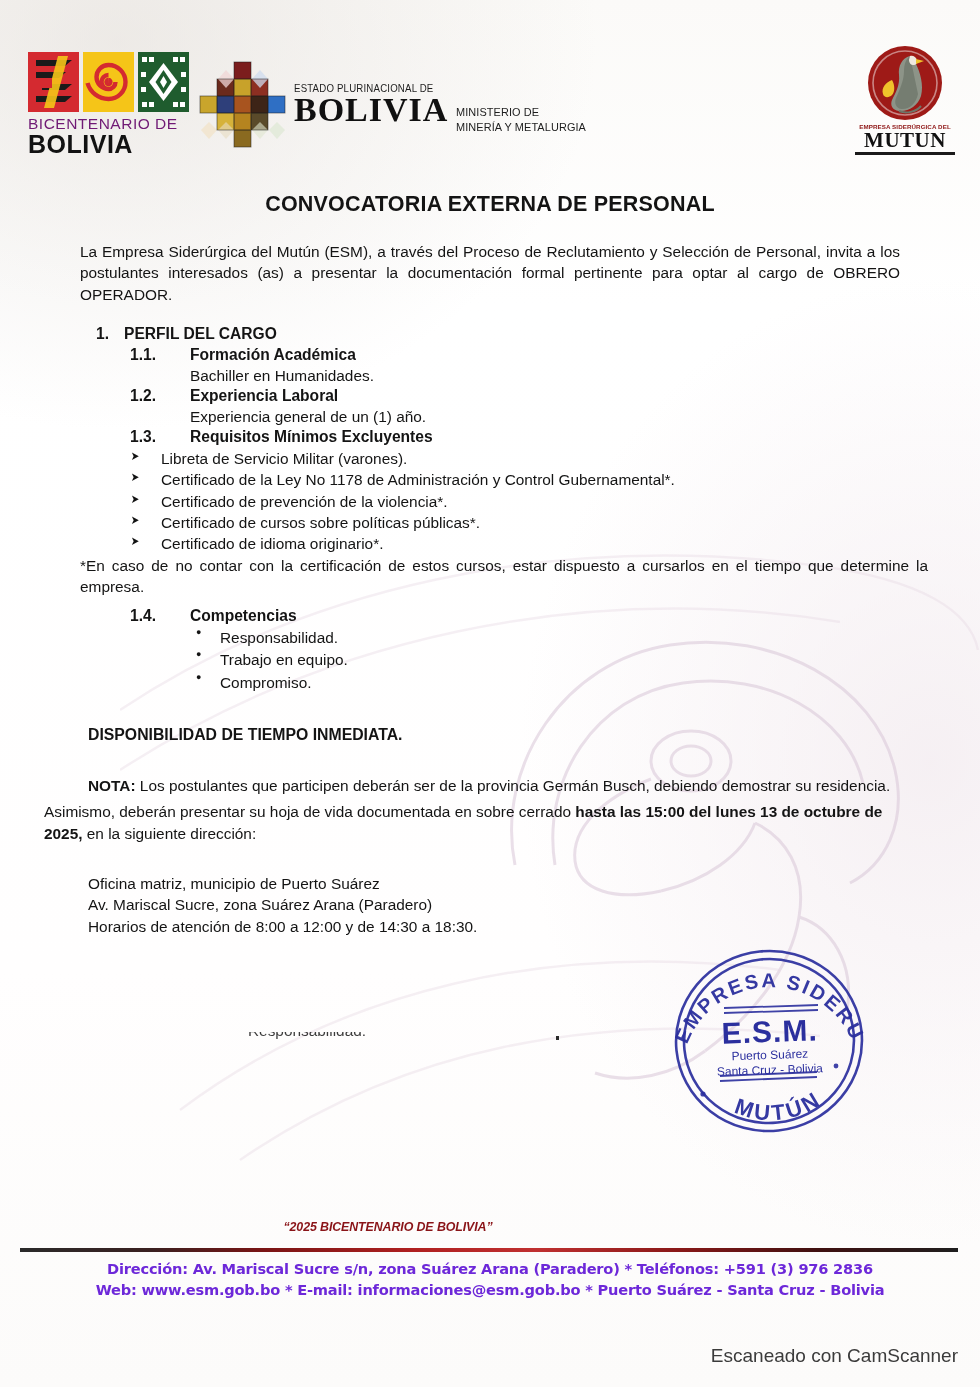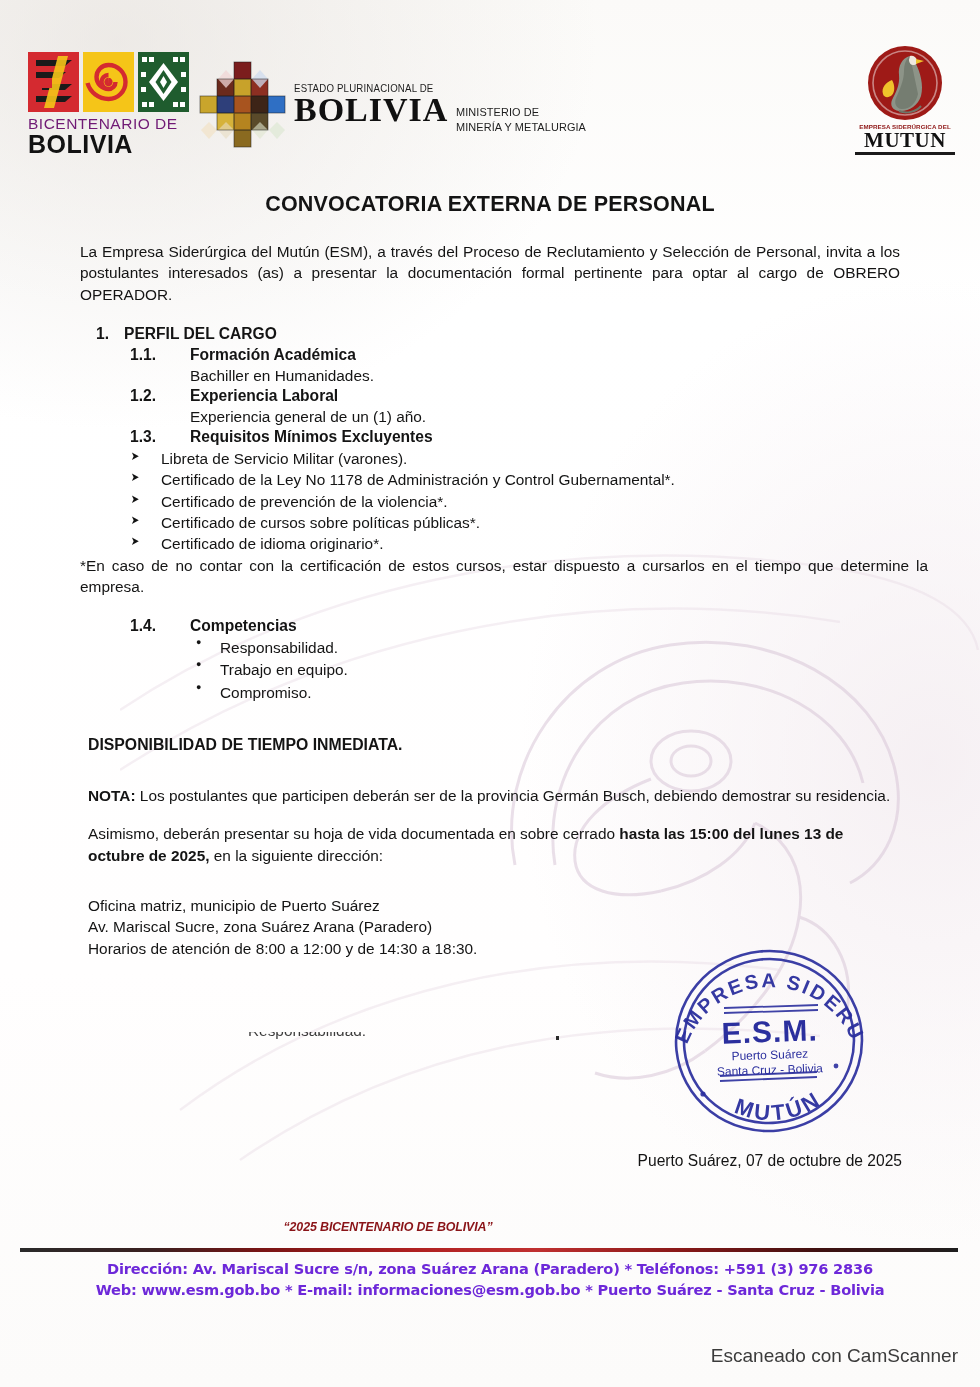--- a/index.html
+++ b/index.html
@@ -184,22 +184,22 @@
     padding-left: 88px;
     font-size: 15.8px;
   }
   .nota {
     margin-top: 30px;
     padding: 0 80px 0 88px;
     line-height: 1.42;
   }
   .nota b { font-weight: 700; }
   .asimismo {
-    margin-top: 16px;
-    padding: 0 80px 0 88px;
+    margin-top: 4px;
+    padding: 0 80px 0 44px;
     line-height: 1.42;
   }
   .address {
     margin-top: 28px;
     padding-left: 88px;
     line-height: 1.42;
   }
   
   #scan-artifact {
     position: absolute;
@@ -489,21 +489,21 @@
     <ul class="arrow-list">
       <li>Libreta de Servicio Militar (varones).</li>
       <li class="justified">Certificado de la Ley No 1178 de Administración y Control Gubernamental*.</li>
       <li>Certificado de prevención de la violencia*.</li>
       <li>Certificado de cursos sobre políticas públicas*.</li>
       <li>Certificado de idioma originario*.</li>
     </ul>
 
     <div class="footnote">*En caso de no contar con la certificación de estos cursos, estar dispuesto a cursarlos en el tiempo que determine la empresa.</div>
 
-    <div class="sec-1" style="margin-top:18px">
+    <div class="sec-1" style="margin-top:8px">
       <div class="num-item lvl2">
         <span class="num">1.4.</span>
         <span>Competencias</span>
       </div>
     </div>
 
     <ul class="dot-list">
       <li>Responsabilidad.</li>
       <li>Trabajo en equipo.</li>
       <li>Compromiso.</li>
@@ -558,21 +558,20 @@
       <text x="108" y="104" font-size="30" font-weight="700" letter-spacing="1" transform="rotate(-2 108 104)">E.S.M.</text>
       <text x="108" y="121" font-size="12" transform="rotate(-2 108 121)">Puerto Suárez</text>
       <text x="108" y="136" font-size="12" transform="rotate(-2 108 136)">Santa Cruz - Bolivia</text>
     </g>
     <g fill="#2b2f9e" opacity=".9">
       <circle cx="174" cy="128" r="2.4"></circle>
       <circle cx="41" cy="156" r="2.6"></circle>
     </g>
   </svg>
 
-  <div id="date-line">Puerto Suárez, 07 de octubre de 2025</div>
 
   <div id="slogan">“2025 BICENTENARIO DE BOLIVIA”</div>
   <div id="footer-rule"></div>
   <div id="footer-text">
     <div class="fline">Dirección:  Av. Mariscal Sucre s/n, zona Suárez Arana (Paradero) * Teléfonos:  +591 (3) 976 2836</div>
     <div class="fline">Web: www.esm.gob.bo * E-mail: informaciones@esm.gob.bo *  Puerto Suárez - Santa Cruz - Bolivia</div>
   </div>
 
   <div id="camscanner">Escaneado con CamScanner</div>
 

